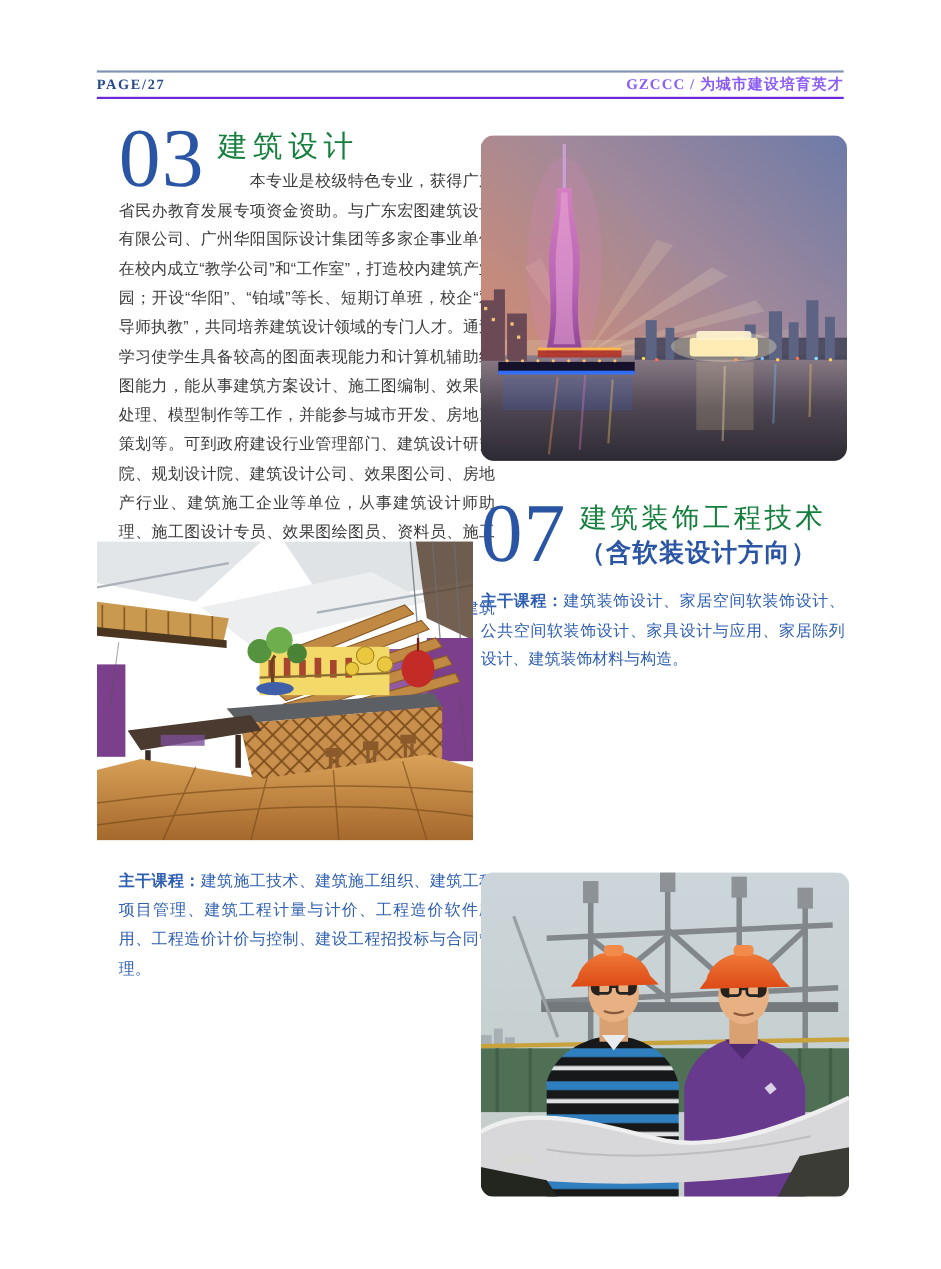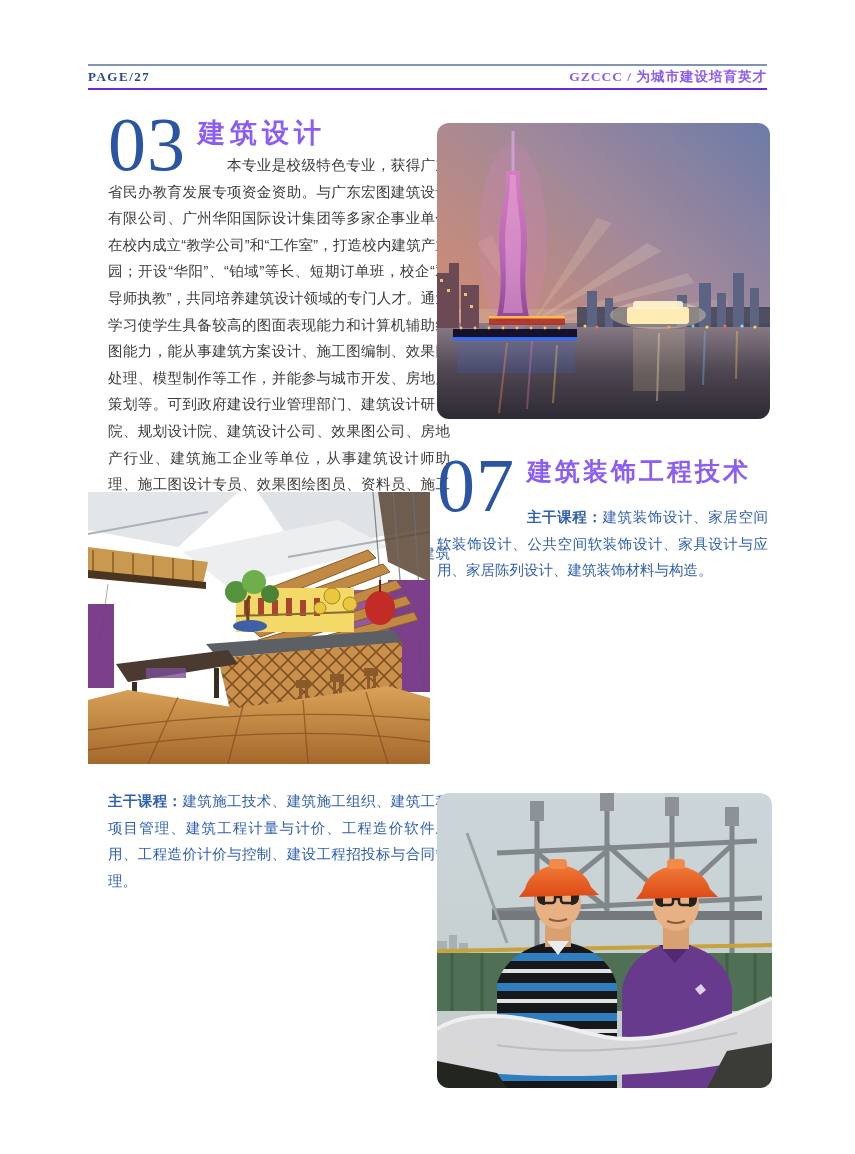--- a/index.html
+++ b/index.html
@@ -31,22 +31,22 @@
   .sec-03 { top:114px; }
   .sec-04 { top:455px; }
   .sec-05 { top:772px; }
 
   .big-num {
     float:left; font-family:"Liberation Serif", serif;
     font-size:76px; line-height:60px; height:62px;
     color:#2a55a4; margin-right:12px; letter-spacing:1px;
   }
   .sec-title {
-    font-family:"Liberation Serif", serif; font-weight:700;
-    font-size:27px; line-height:38px; letter-spacing:5px; color:#8b5cf6;
+    font-family:"Liberation Serif", serif; font-weight:400;
+    font-size:27px; line-height:38px; letter-spacing:5px; color:#15803d;
     white-space:nowrap;
   }
   .sec-04 .sec-title { font-size:25px; line-height:33px; letter-spacing:3px; }
   .sec-title-2 {
     font-family:"Liberation Serif", serif; font-weight:700;
     font-size:23px; line-height:30px; letter-spacing:1px; color:#2a55a4;
     white-space:nowrap;
   }
   .sec-body {
     font-size:14.5px; line-height:26.6px; color:#3b3b3b;
@@ -182,20 +182,21 @@
         <line x1="222" y1="210" x2="220" y2="278" stroke="#ffe9ad"></line>
         <line x1="268" y1="208" x2="266" y2="262" stroke="#6fc3ff"></line>
         <line x1="300" y1="208" x2="299" y2="256" stroke="#ffd257"></line>
       </g>
     </svg>
   </div>
 
   <div class="section sec-04">
     <div class="big-num">07</div>
     <div class="sec-title">建筑装饰工程技术</div>
+    <div class="sec-title-2">（含软装设计方向）</div>
     <p class="courses"><span class="c-label">主干课程：</span><span>建筑装饰设计、家居空间软装饰设计、公共空间软装饰设计、家具设计与应用、家居陈列设计、建筑装饰材料与构造。</span></p>
   </div>
 
   <div class="photo img-sketch" aria-label="室内设计手绘效果图">
     <svg width="342" height="272" viewBox="0 0 342 272" xmlns="http://www.w3.org/2000/svg">
       <defs>
         <linearGradient id="floorg" x1="0" y1="0" x2="0" y2="1">
           <stop offset="0" stop-color="#d9a258"></stop>
           <stop offset="1" stop-color="#a5682c"></stop>
         </linearGradient>

